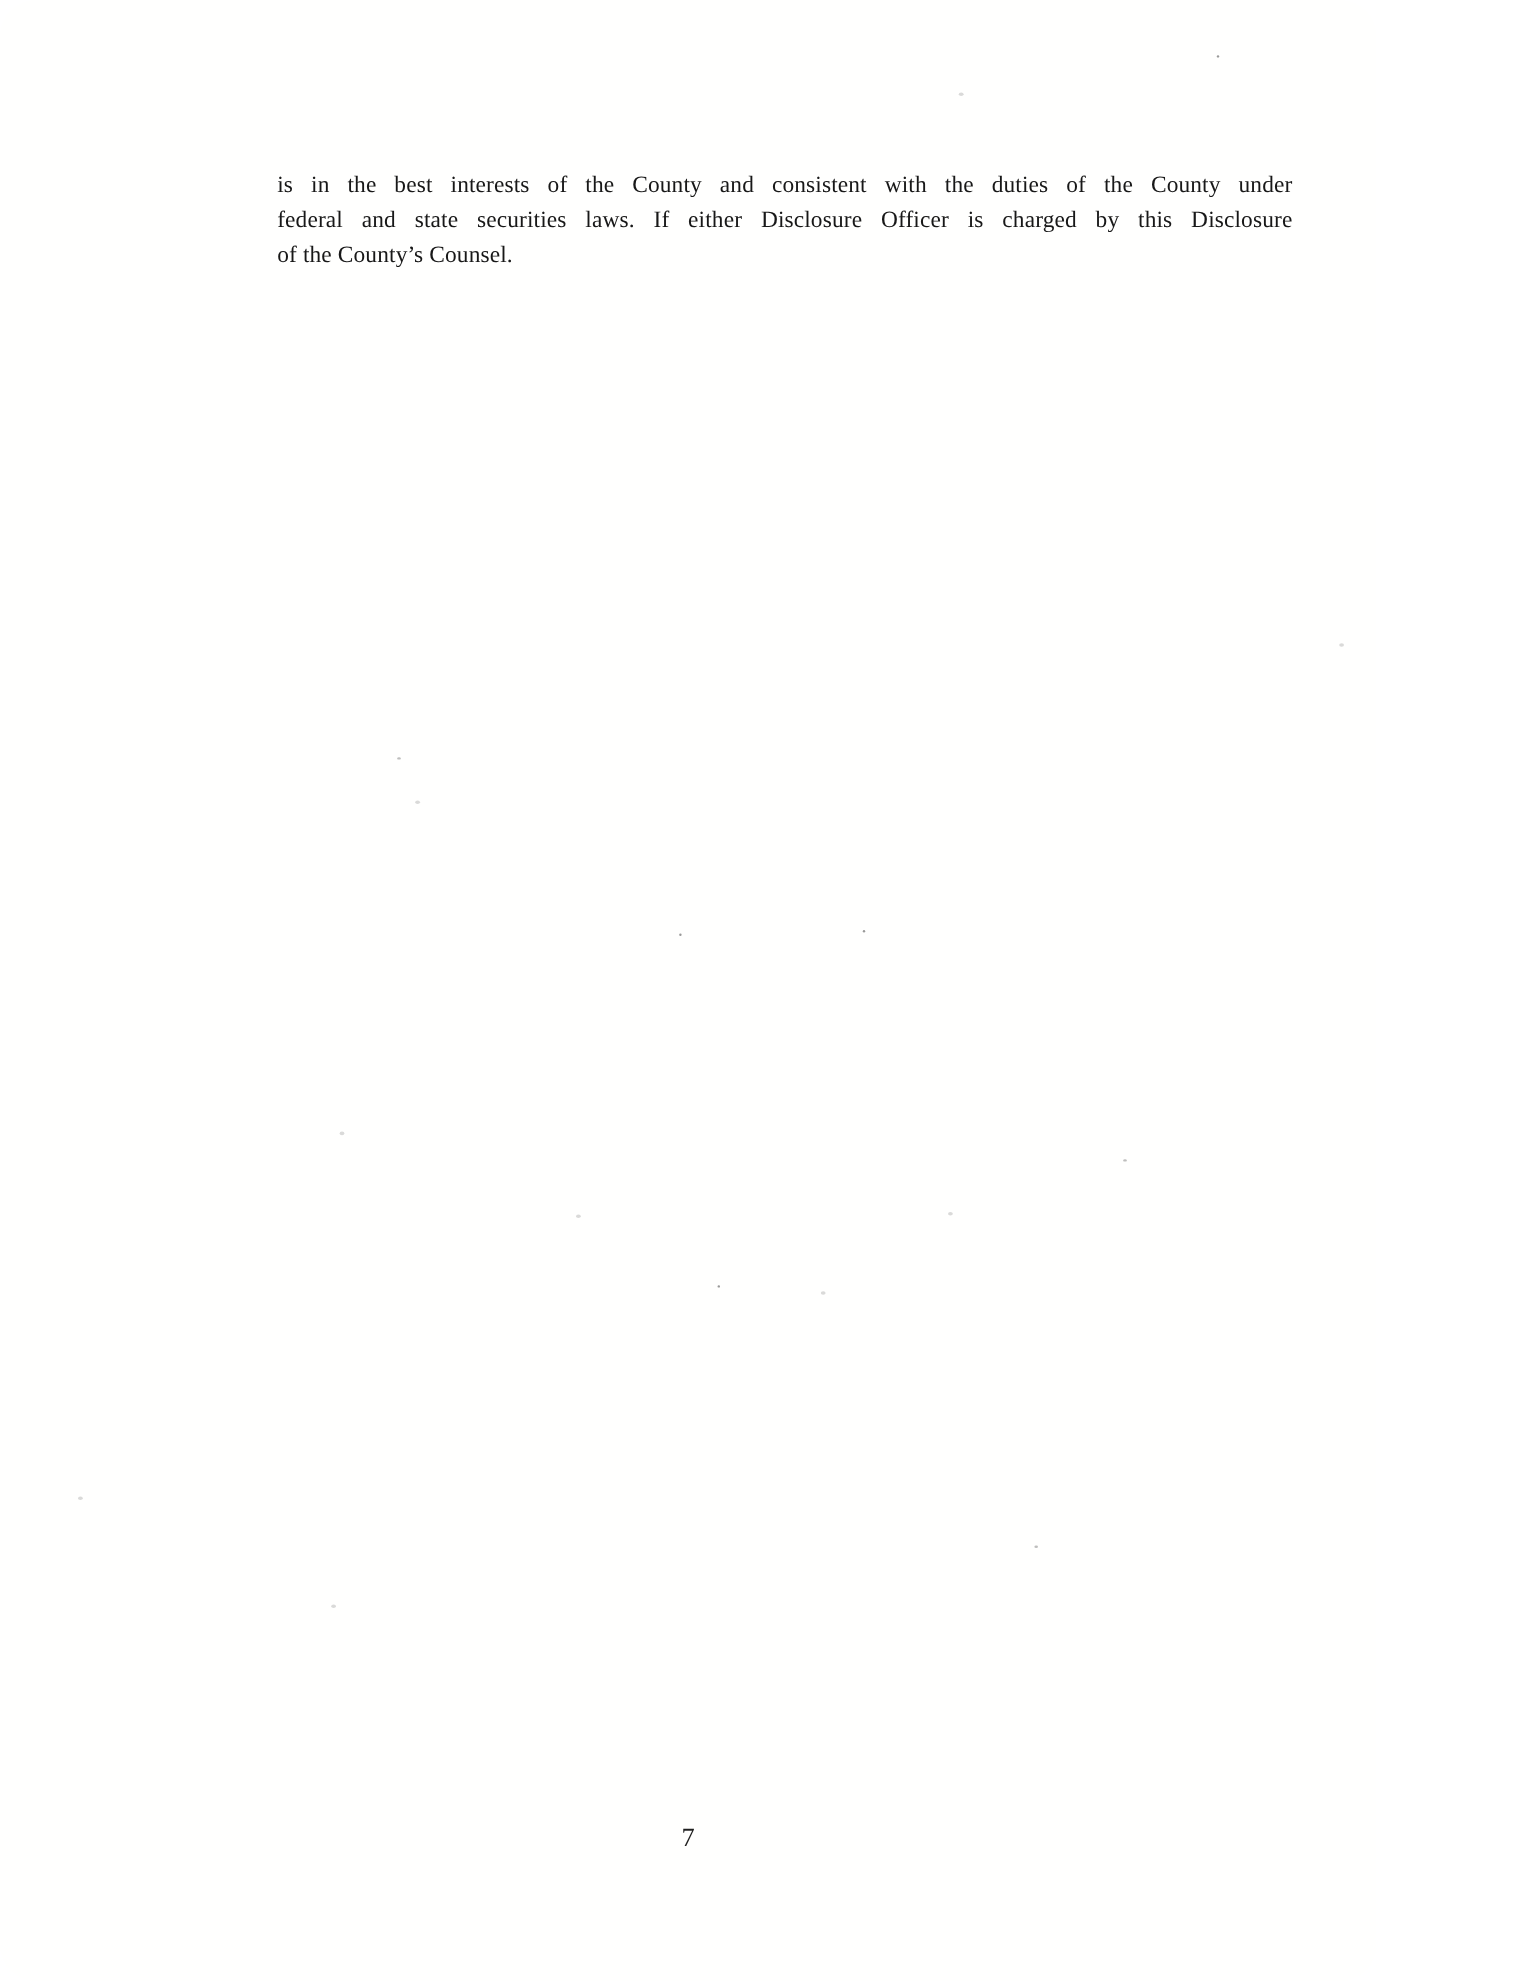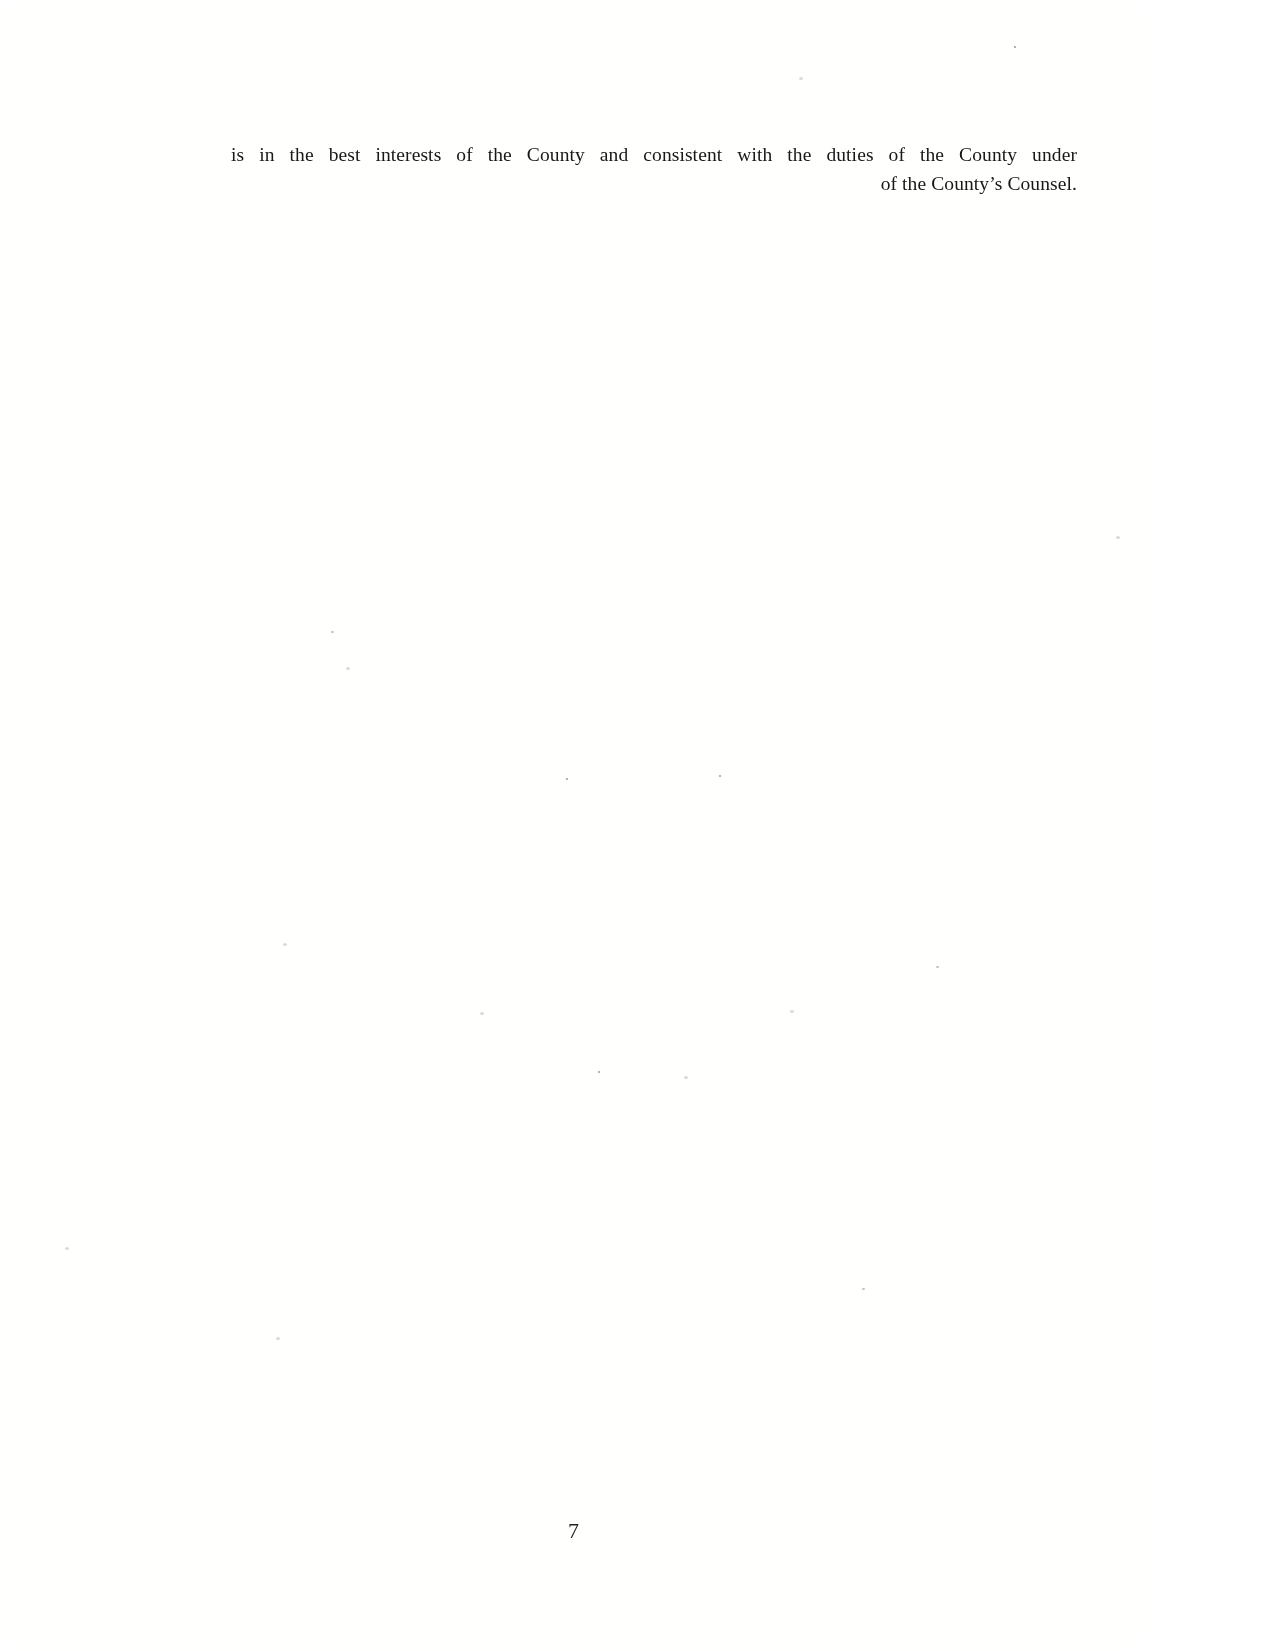--- a/index.html
+++ b/index.html
@@ -22,21 +22,21 @@
     left: 231px;
     top: 140px;
     width: 846px;
     font-size: 19.5px;
     line-height: 29px;
     letter-spacing: 0.1px;
     color: #181818;
   }
   .line {
     white-space: nowrap;
-    text-align: right;
+    text-align: left;
   }
   .line.justified {
     text-align: justify;
     text-align-last: justify;
     white-space: normal;
   }
   .page-number {
     position: absolute;
     left: 0;
     top: 1518px;
@@ -54,20 +54,21 @@
   .speck.s3 { width: 3px; height: 2px; background: rgba(110,110,110,0.45); }
   .speck.faint { background: rgba(150,150,150,0.35); width: 4px; height: 3px; }
 </style>
 </head>
 <body>
 
 <div class="page">
 
   <div class="body-paragraph">
     <div class="line justified">is in the best interests of the County and consistent with the duties of the County under</div>
+    <div class="line justified">federal and state securities laws. If either Disclosure Officer is charged by this Disclosure</div>
     <div class="line">of the County’s Counsel.</div>
   </div>
 
   <div class="page-number">7</div>
 
   <div class="speck s2" style="left:1014px; top:46px;"></div>
   <div class="speck faint" style="left:799px; top:77px;"></div>
   <div class="speck faint" style="left:1116px; top:536px;"></div>
   <div class="speck s3" style="left:331px; top:631px;"></div>
   <div class="speck faint" style="left:346px; top:667px;"></div>

